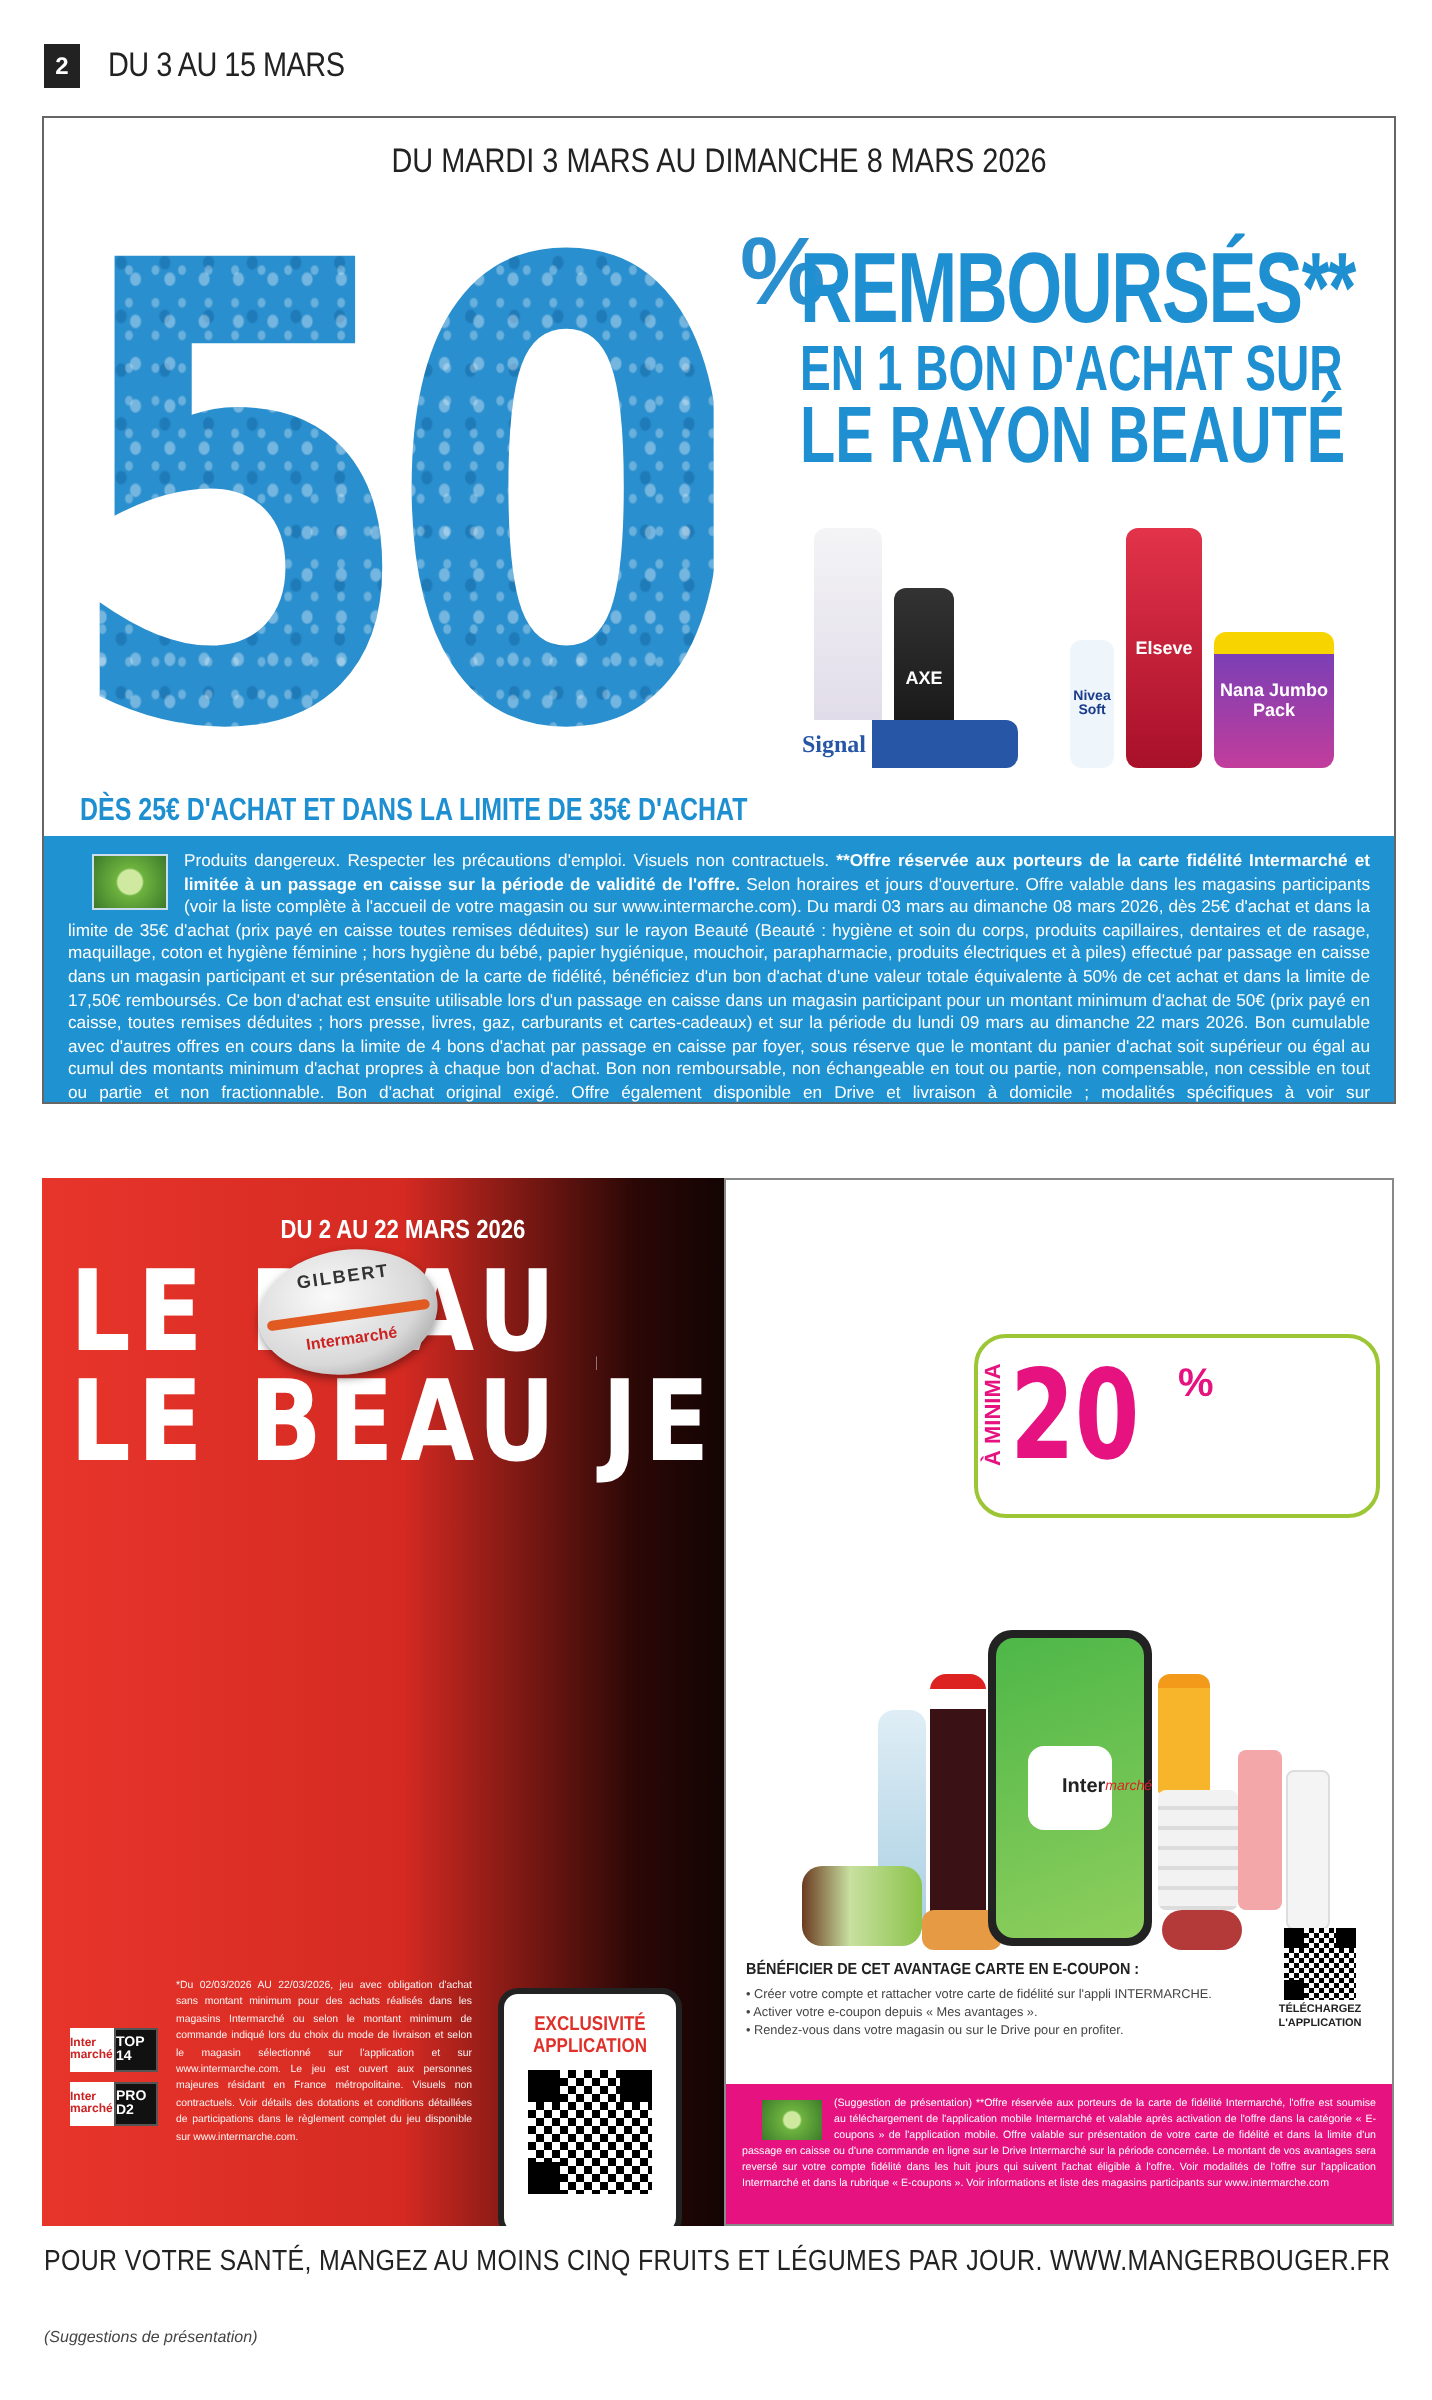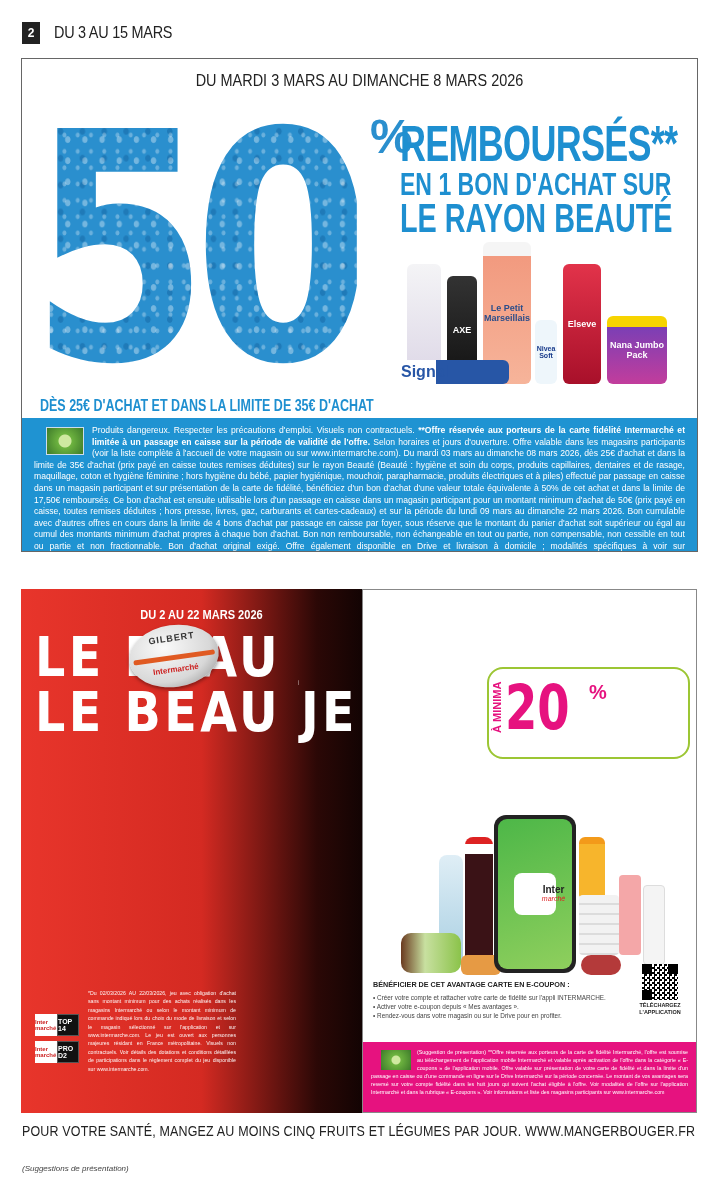--- a/index.html
+++ b/index.html
@@ -87,21 +87,21 @@
   .twenty-pct { position: absolute; left: 100px; top: 12px; color: #e6127f; font-weight: bold; font-size: 20px; }
   .offer-lines { position: absolute; left: 116px; top: 10px; color: #e6127f; font-weight: bold; line-height: 1; }
   .offer-lines .o1 { font-size: 6.5px; display: block; }
   .offer-lines .o2 { font-size: 13px; display: block; transform: scaleX(0.8); transform-origin: left; white-space: nowrap; }
   .offer-lines .o3 { font-size: 18px; display: block; transform: scaleX(0.75); transform-origin: left; white-space: nowrap; }
   .offer-lines .o5 { font-size: 7px; display: block; margin-top: 2px; }
 
   .grocery { position: absolute; left: 18px; top: 225px; width: 300px; height: 175px; }
   .phone { position: absolute; left: 113px; top: 0; width: 82px; height: 158px; background: #222; border-radius: 12px; padding: 4px; }
   .phone .screen { width: 100%; height: 100%; border-radius: 9px; background: linear-gradient(160deg, #4db748, #8fcf5d); display: flex; align-items: center; justify-content: center; }
-  .phone .app-icon { width: 42px; height: 42px; background: #fff; border-radius: 8px; display: flex; flex-direction: column; align-items: center; justify-content: center; padding-left: 37px; }
+  .phone .app-icon { width: 42px; height: 42px; background: #fff; border-radius: 8px; display: flex; align-items: center; justify-content: center; padding-left: 37px; }
   .phone .app-icon .i1 { font-size: 10px; font-weight: bold; color: #222; line-height: 10px; }
   .phone .app-icon .i2 { font-size: 7px; font-style: italic; color: #d22; line-height: 8px; }
   .item { position: absolute; border-radius: 4px; }
 
   .ecoupon { position: absolute; left: 10px; top: 390px; width: 250px; }
   .ecoupon .ec-title { font-weight: bold; font-size: 8px; color: #222; transform: scaleX(0.9); transform-origin: left; white-space: nowrap; }
   .ecoupon ul { list-style: none; margin-top: 4px; }
   .ecoupon li { font-size: 6.4px; color: #444; line-height: 9px; white-space: nowrap; }
   .app-qr { position: absolute; left: 275px; top: 374px; width: 44px; text-align: center; }
   .app-qr .qr { width: 36px; height: 36px; margin: 0 auto; background:
@@ -128,26 +128,25 @@
   <div class="date-line">DU MARDI 3 MARS AU DIMANCHE 8 MARS 2026</div>
   <div class="big-fifty">50</div>
   <div class="pct-sign">%</div>
   <div class="headline-blue">
     <span class="l1">REMBOURSÉS**</span>
     <span class="l2">EN 1 BON D'ACHAT SUR</span>
     <span class="l3">LE RAYON BEAUTÉ</span>
   </div>
   <div class="products">
     <div class="prod" style="left:10px;width:34px;height:120px;background:linear-gradient(#f4f4f6,#dcd6e6);"></div>
-    <div class="prod" style="left:50px;width:30px;height:108px;background:linear-gradient(#333,#111);">AXE</div>
-    <div class="prod" style="left:86px;width:48px;height:142px;background:linear-gradient(#f5f5f5 0 10%,#f29a7f 10%,#f6b49a);color:#2b4d8a;">Le Petit Marseillais</div>
+    <div class="prod" style="left:50px;width:30px;height:90px;background:linear-gradient(#333,#111);">AXE</div>
     <div class="prod" style="left:138px;width:22px;height:64px;background:#eef6fb;color:#1a3c8c;font-size:7px;">Nivea Soft</div>
     <div class="prod" style="left:210px;width:60px;height:68px;background:linear-gradient(#f7d400 0 16%,#7b3fb5 16%,#c23d9c);">Nana Jumbo Pack</div>
     <div class="prod" style="left:166px;width:38px;height:120px;background:linear-gradient(#e2334a,#a8102a);">Elseve</div>
-    <div class="prod" style="left:0;width:112px;height:24px;background:linear-gradient(90deg,#fff 0 35%,#2756a6 35%);color:#2756a6;justify-content:flex-start;padding-left:4px;font-size:16px;">Signal</div>
+    <div class="prod" style="left:0;width:112px;height:24px;background:linear-gradient(90deg,#fff 0 35%,#2756a6 35%);color:#2756a6;justify-content:flex-start;padding-left:4px;font-size:12px;font-family:Liberation Serif, serif;">Signal</div>
   </div>
   <div class="cond-line">DÈS 25€ D'ACHAT ET DANS LA LIMITE DE 35€ D'ACHAT</div>
   <div class="legal-blue">
     <span class="mini-img"></span>
     <span>Produits dangereux. Respecter les précautions d'emploi. Visuels non contractuels. </span><b>**Offre réservée aux porteurs de la carte fidélité Intermarché et limitée à un passage en caisse sur la période de validité de l'offre.</b><span> Selon horaires et jours d'ouverture. Offre valable dans les magasins participants (voir la liste complète à l'accueil de votre magasin ou sur www.intermarche.com). Du mardi 03 mars au dimanche 08 mars 2026, dès 25€ d'achat et dans la limite de 35€ d'achat (prix payé en caisse toutes remises déduites) sur le rayon Beauté (Beauté : hygiène et soin du corps, produits capillaires, dentaires et de rasage, maquillage, coton et hygiène féminine ; hors hygiène du bébé, papier hygiénique, mouchoir, parapharmacie, produits électriques et à piles) effectué par passage en caisse dans un magasin participant et sur présentation de la carte de fidélité, bénéficiez d'un bon d'achat d'une valeur totale équivalente à 50% de cet achat et dans la limite de 17,50€ remboursés. Ce bon d'achat est ensuite utilisable lors d'un passage en caisse dans un magasin participant pour un montant minimum d'achat de 50€ (prix payé en caisse, toutes remises déduites ; hors presse, livres, gaz, carburants et cartes-cadeaux) et sur la période du lundi 09 mars au dimanche 22 mars 2026. Bon cumulable avec d'autres offres en cours dans la limite de 4 bons d'achat par passage en caisse par foyer, sous réserve que le montant du panier d'achat soit supérieur ou égal au cumul des montants minimum d'achat propres à chaque bon d'achat. Bon non remboursable, non échangeable en tout ou partie, non compensable, non cessible en tout ou partie et non fractionnable. Bon d'achat original exigé. Offre également disponible en Drive et livraison à domicile ; modalités spécifiques à voir sur www.intermarche.com.</span>
   </div>
 </section>
 
 <section class="promo-rugby">
   <div class="rugby-date">DU 2 AU 22 MARS 2026</div>
@@ -161,20 +160,24 @@
     <div class="league-logo">
       <span class="im">Inter marché</span>
       <span class="lg">TOP 14</span>
     </div>
     <div class="league-logo">
       <span class="im">Inter marché</span>
       <span class="lg">PRO D2</span>
     </div>
   </div>
   <div class="rugby-legal">*Du 02/03/2026 AU 22/03/2026, jeu avec obligation d'achat sans montant minimum pour des achats réalisés dans les magasins Intermarché ou selon le montant minimum de commande indiqué lors du choix du mode de livraison et selon le magasin sélectionné sur l'application et sur www.intermarche.com. Le jeu est ouvert aux personnes majeures résidant en France métropolitaine. Visuels non contractuels. Voir détails des dotations et conditions détaillées de participations dans le règlement complet du jeu disponible sur www.intermarche.com.</div>
+  <div class="exclu-box">
+    <div class="ex-title">EXCLUSIVITÉ APPLICATION</div>
+    <div class="qr"></div>
+  </div>
 </section>
 
 <section class="promo-right">
   <div class="offer-box">
     <span class="a-minima">À MINIMA</span>
     <span class="twenty">20</span>
     <span class="twenty-pct">%</span>
   </div>
   <div class="grocery">
     <div class="item" style="left:58px;top:40px;width:24px;height:110px;background:linear-gradient(#dfeef6,#a9cfe2);border-radius:8px 8px 4px 4px;"></div>

